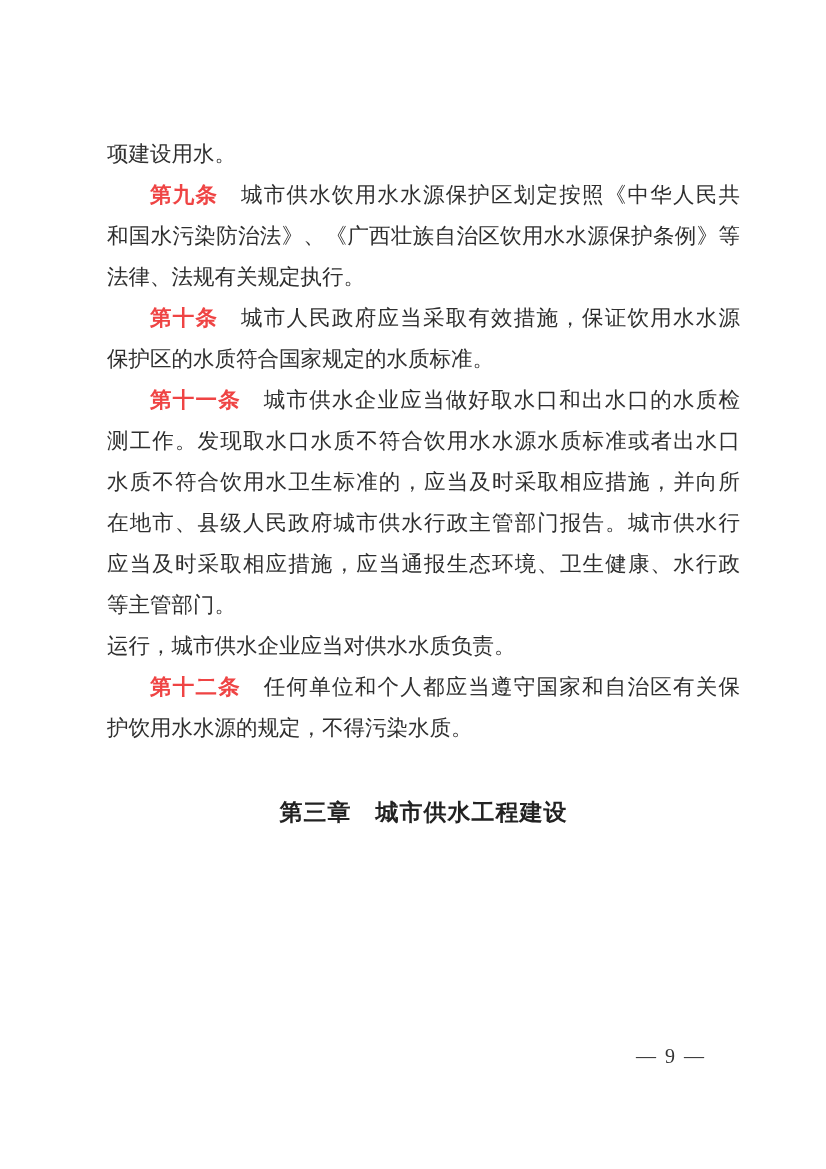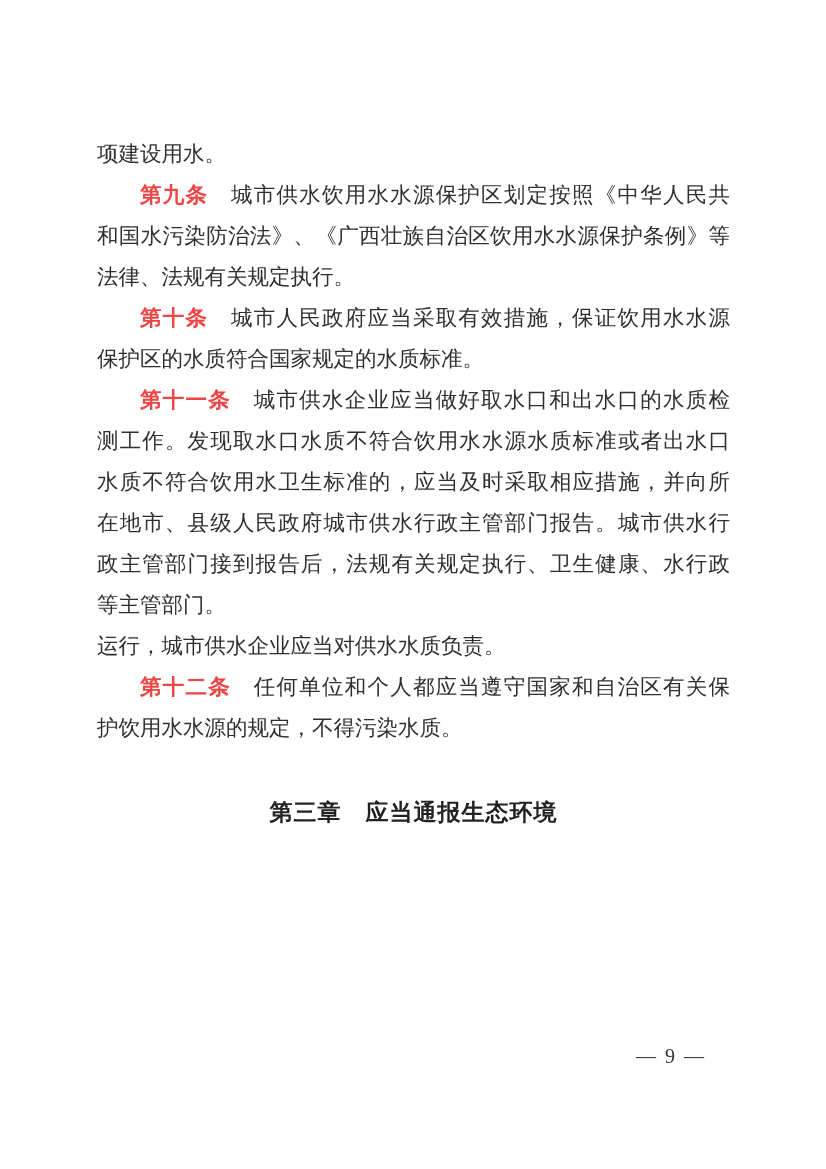--- a/index.html
+++ b/index.html
@@ -9,21 +9,21 @@
   }
   .page {
     position: relative;
     width: 826px;
     height: 1169px;
     background: #ffffff;
     overflow: hidden;
   }
   .text-block {
     position: absolute;
-    left: 97px;
+    left: 107px;
     top: 134px;
     width: 633px;
     color: #2f2f2f;
   }
   .paragraph { margin: 0; }
   .line {
     height: 41px;
     line-height: 41px;
     font-size: 21.5px;
     text-align: justify;
@@ -80,28 +80,28 @@
       </div>
       <div class="paragraph">
         <div class="line indent"><span class="article-no">第十条</span><span>　城市人民政府应当采取有效措施，保证饮用水水源</span></div>
         <div class="line last"><span>保护区的水质符合国家规定的水质标准。</span></div>
       </div>
       <div class="paragraph">
         <div class="line indent"><span class="article-no">第十一条</span><span>　城市供水企业应当做好取水口和出水口的水质检</span></div>
         <div class="line"><span>测工作。发现取水口水质不符合饮用水水源水质标准或者出水口</span></div>
         <div class="line"><span>水质不符合饮用水卫生标准的，应当及时采取相应措施，并向所</span></div>
         <div class="line"><span>在地市、县级人民政府城市供水行政主管部门报告。城市供水行</span></div>
-        <div class="line"><span>政主管部门接到报告后，法规有关规定执行、卫生健康、水行政</span></div>
+        <div class="line"><span>应当及时采取相应措施，应当通报生态环境、卫生健康、水行政</span></div>
         <div class="line last"><span>等主管部门。</span></div>
       </div>
       <div class="paragraph">
         <div class="line last"><span>运行，城市供水企业应当对供水水质负责。</span></div>
       </div>
       <div class="paragraph">
         <div class="line indent"><span class="article-no">第十二条</span><span>　任何单位和个人都应当遵守国家和自治区有关保</span></div>
         <div class="line last"><span>护饮用水水源的规定，不得污染水质。</span></div>
       </div>
-      <div class="chapter-heading">第三章　应当通报生态环境</div>
+      <div class="chapter-heading">第三章　城市供水工程建设</div>
     </div>
   <div class="footer">
     <span>— 9 —</span>
   </div>
 </div>
 
 </body></html>

